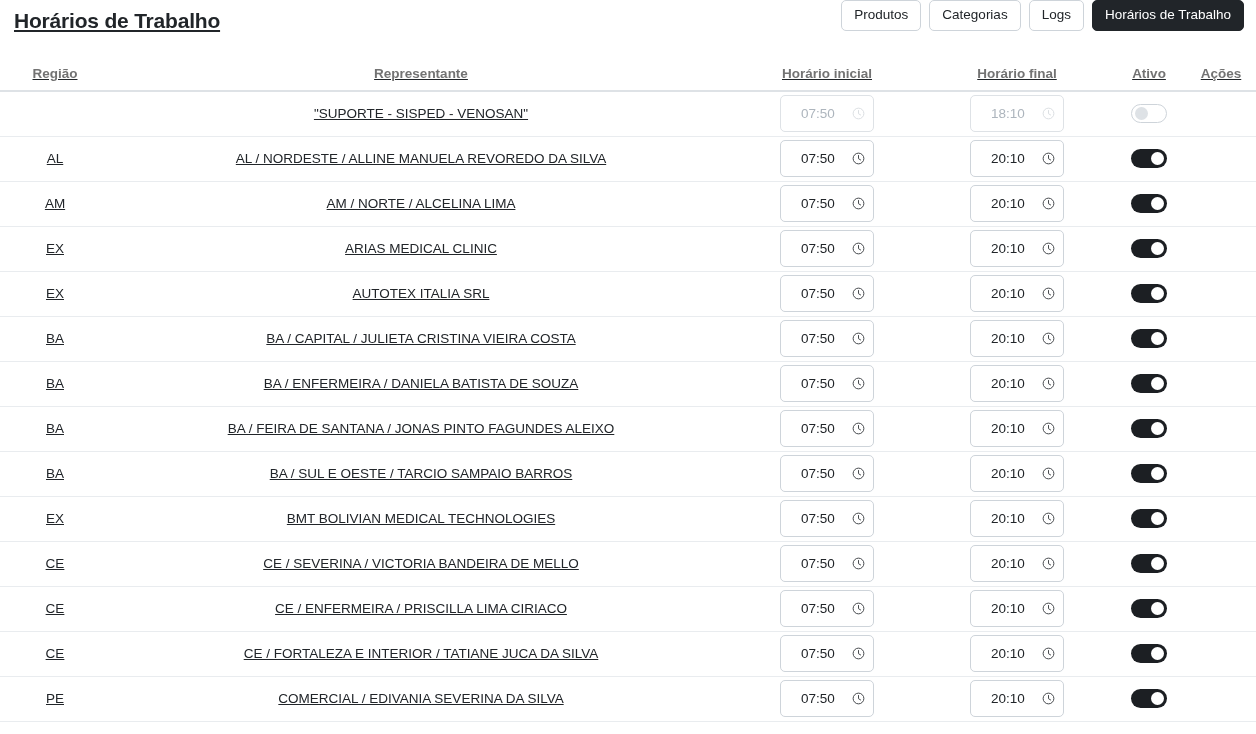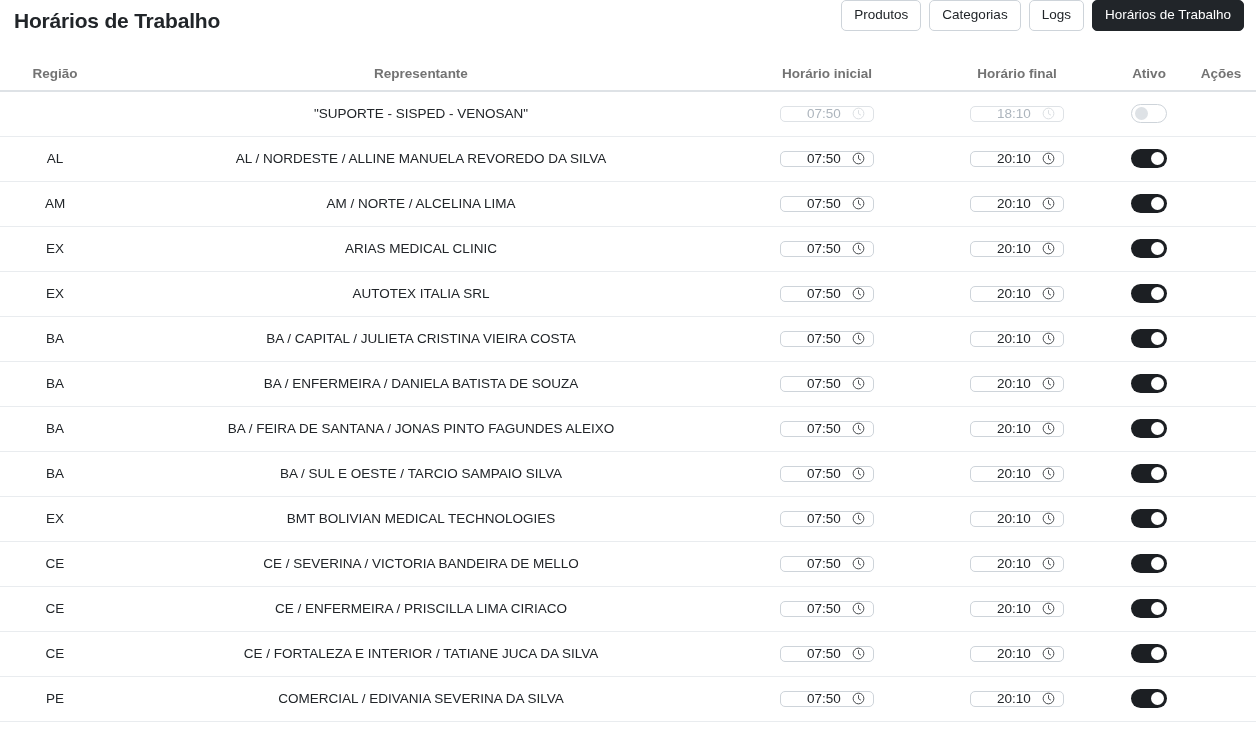--- a/index.html
+++ b/index.html
@@ -10,20 +10,21 @@
     height: 734px;
     background: #ffffff;
     font-family: "Liberation Sans", sans-serif;
     color: #212529;
     overflow: hidden;
   }
   .page {
     position: relative;
     width: 1256px;
     height: 734px;
+    text-decoration: underline;
   }
   
   .header {
     position: relative;
     padding: 8px 14px 0 14px;
     height: 56px;
   }
   .page-title {
     font-size: 21px;
     font-weight: bold;
@@ -98,25 +99,25 @@
   }
   td.cell-regiao { text-align: left; padding-left: 24px; margin-left: 44px; }
   tr.row-muted td { color: #adb5bd; }
 
   
   .time-field {
     display: inline-flex;
     align-items: center;
     justify-content: space-between;
     width: 94px;
-    height: 16px;
+    height: 37px;
     border: 1px solid #ced4da;
     border-radius: 5px;
     background: #ffffff;
-    padding: 0 8px 0 26px;
+    padding: 0 8px 0 20px;
     font-size: 13.5px;
     color: #212529;
   }
   .time-field.disabled {
     color: #adb5bd;
     background: #ffffff;
     border-color: #dee2e6;
   }
   .time-field .tval { line-height: 16px; }
   .clock-icon { width: 13px; height: 13px; display: block; opacity: .85; }
@@ -360,21 +361,21 @@
                     <circle cx="8" cy="8" r="6.6" fill="none" stroke="currentColor" stroke-width="1.2"></circle>
                     <path d="M8 4.3V8.2l2.6 1.6" fill="none" stroke="currentColor" stroke-width="1.2" stroke-linecap="round"></path>
                   </svg>
                 </span>
               </div></td>
             <td><span class="toggle on"><span class="knob"></span></span></td>
             <td></td>
           </tr>
           <tr class="row">
             <td class="cell-regiao">BA</td>
-            <td class="cell-rep">BA / SUL E OESTE / TARCIO SAMPAIO SILVA</td>
+            <td class="cell-rep">BA / SUL E OESTE / TARCIO SAMPAIO BARROS</td>
             <td><div class="time-field">
                 <span class="tval">07:50</span>
                 <span>
                   <svg class="clock-icon" viewBox="0 0 16 16" xmlns="http://www.w3.org/2000/svg">
                     <circle cx="8" cy="8" r="6.6" fill="none" stroke="currentColor" stroke-width="1.2"></circle>
                     <path d="M8 4.3V8.2l2.6 1.6" fill="none" stroke="currentColor" stroke-width="1.2" stroke-linecap="round"></path>
                   </svg>
                 </span>
               </div></td>
             <td><div class="time-field">

